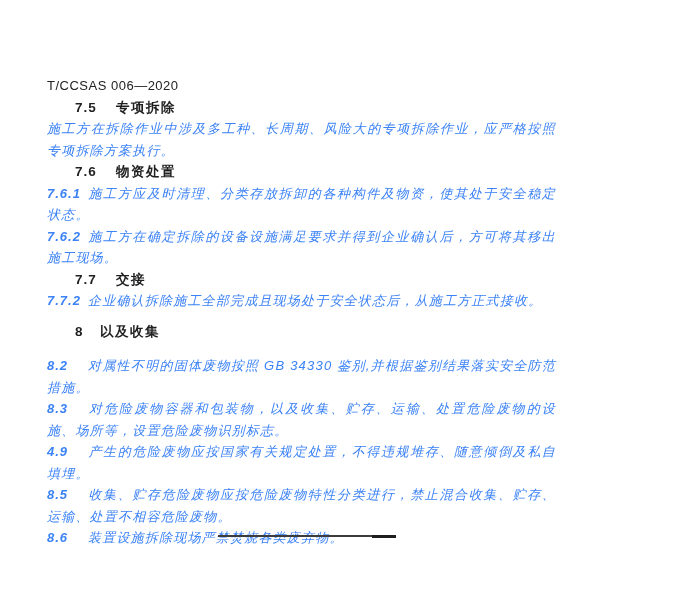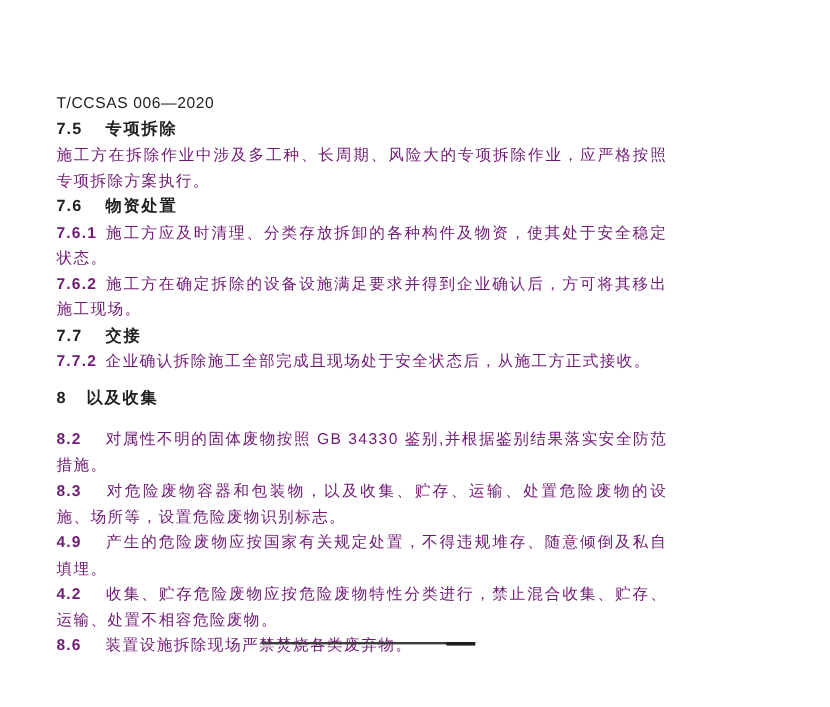--- a/index.html
+++ b/index.html
@@ -33,32 +33,34 @@
   .heading {
     font-size: 13.5px;
     font-weight: bold;
     line-height: 21.5px;
     color: #1f1f1f;
     white-space: nowrap;
   }
   .heading .num {
     display: inline-block;
     letter-spacing: 1px;
+    margin-left: 28px;
   }
   .section-heading .num { min-width: 41px; }
   .chapter-heading .num { min-width: 25px; }
   .chapter-heading { margin-top: 9px; margin-bottom: 13px; }
   .heading .title { letter-spacing: 1.5px; }
   .para, .clause {
     margin: 0;
     font-size: 13px;
     line-height: 21.5px;
     letter-spacing: 1.2px;
     text-align: justify;
-    color: #701a75;
+    color: #3b82f6;
+    font-style: italic;
   }
   .clause .num {
     display: inline-block;
     min-width: 41px;
     font-weight: bold;
     letter-spacing: 1px;
   }
   .footer-rule {
     position: absolute;
     left: 218px;
@@ -87,20 +89,20 @@
         <p class="para">施工方在拆除作业中涉及多工种、长周期、风险大的专项拆除作业，应严格按照专项拆除方案执行。</p>
         <div class="heading section-heading"><span class="num">7.6</span><span class="title">物资处置</span></div>
         <p class="clause"><span class="num">7.6.1</span><span>施工方应及时清理、分类存放拆卸的各种构件及物资，使其处于安全稳定状态。</span></p>
         <p class="clause"><span class="num">7.6.2</span><span>施工方在确定拆除的设备设施满足要求并得到企业确认后，方可将其移出施工现场。</span></p>
         <div class="heading section-heading"><span class="num">7.7</span><span class="title">交接</span></div>
         <p class="clause"><span class="num">7.7.2</span><span>企业确认拆除施工全部完成且现场处于安全状态后，从施工方正式接收。</span></p>
         <div class="heading chapter-heading"><span class="num">8</span><span class="title">以及收集</span></div>
         <p class="clause"><span class="num">8.2</span><span>对属性不明的固体废物按照 GB 34330 鉴别,并根据鉴别结果落实安全防范措施。</span></p>
         <p class="clause"><span class="num">8.3</span><span>对危险废物容器和包装物，以及收集、贮存、运输、处置危险废物的设施、场所等，设置危险废物识别标志。</span></p>
         <p class="clause"><span class="num">4.9</span><span>产生的危险废物应按国家有关规定处置，不得违规堆存、随意倾倒及私自填埋。</span></p>
-        <p class="clause"><span class="num">4.2</span><span>收集、贮存危险废物应按危险废物特性分类进行，禁止混合收集、贮存、运输、处置不相容危险废物。</span></p>
+        <p class="clause"><span class="num">8.5</span><span>收集、贮存危险废物应按危险废物特性分类进行，禁止混合收集、贮存、运输、处置不相容危险废物。</span></p>
         <p class="clause"><span class="num">8.6</span><span>装置设施拆除现场严禁焚烧各类废弃物。</span></p>
       </main>
   </div>
   <div class="footer-rule">
     <span class="rule-dark"></span>
   </div>
 </div>
 
 </body></html>

